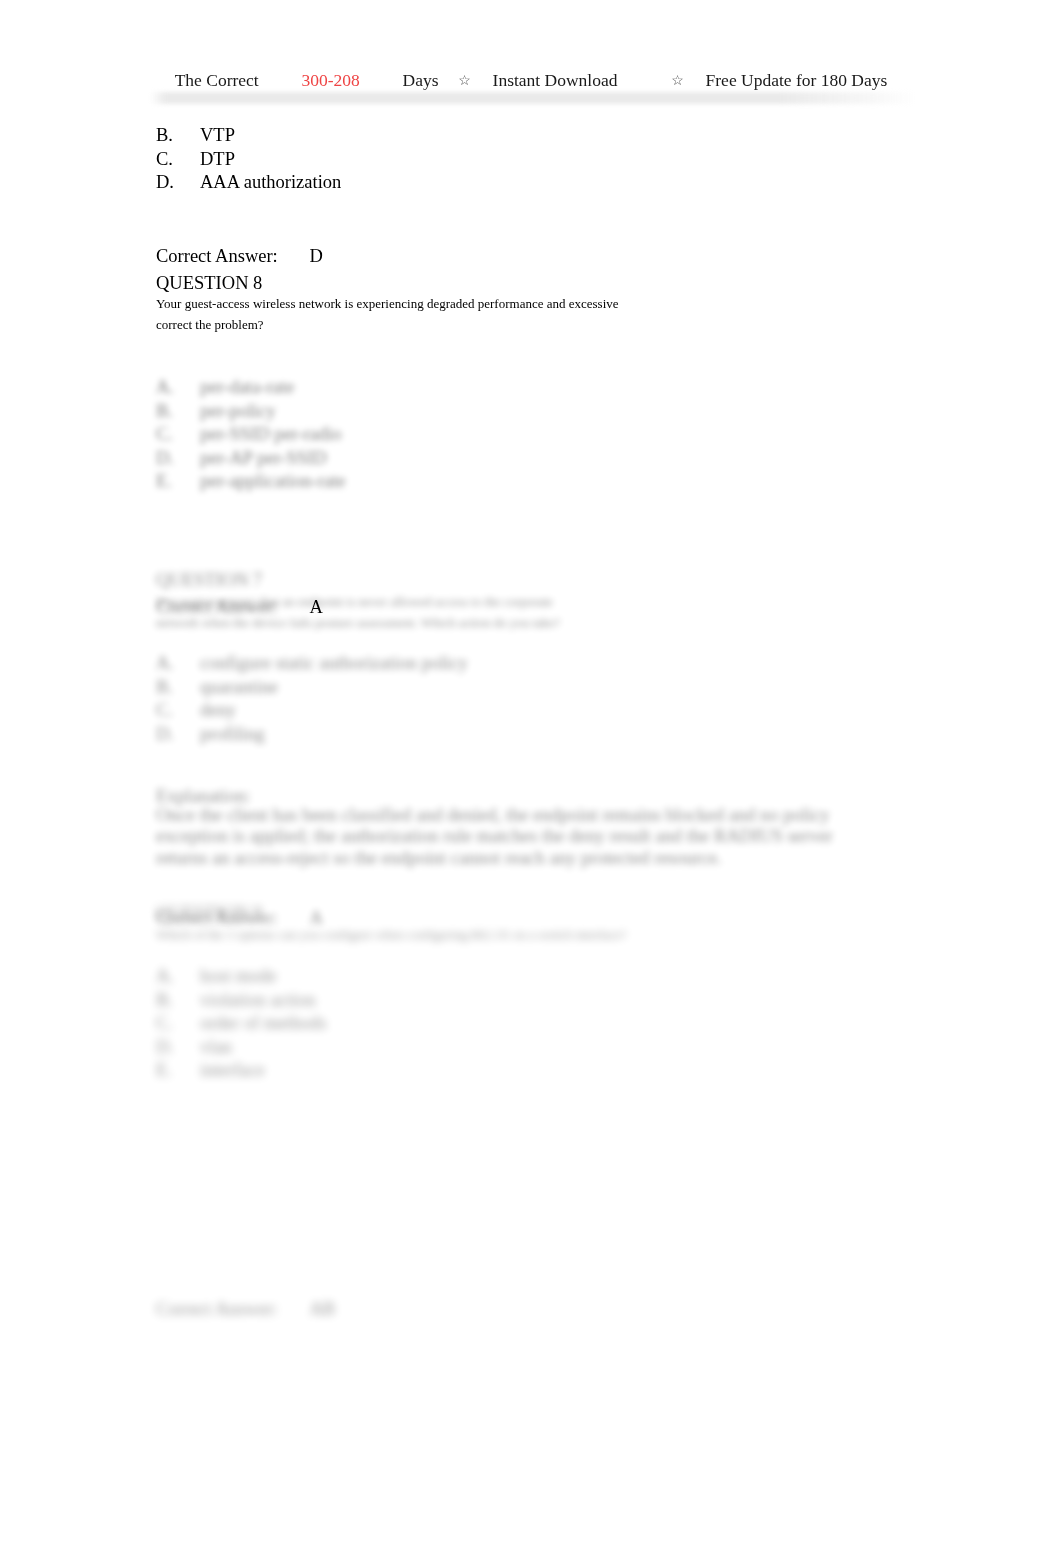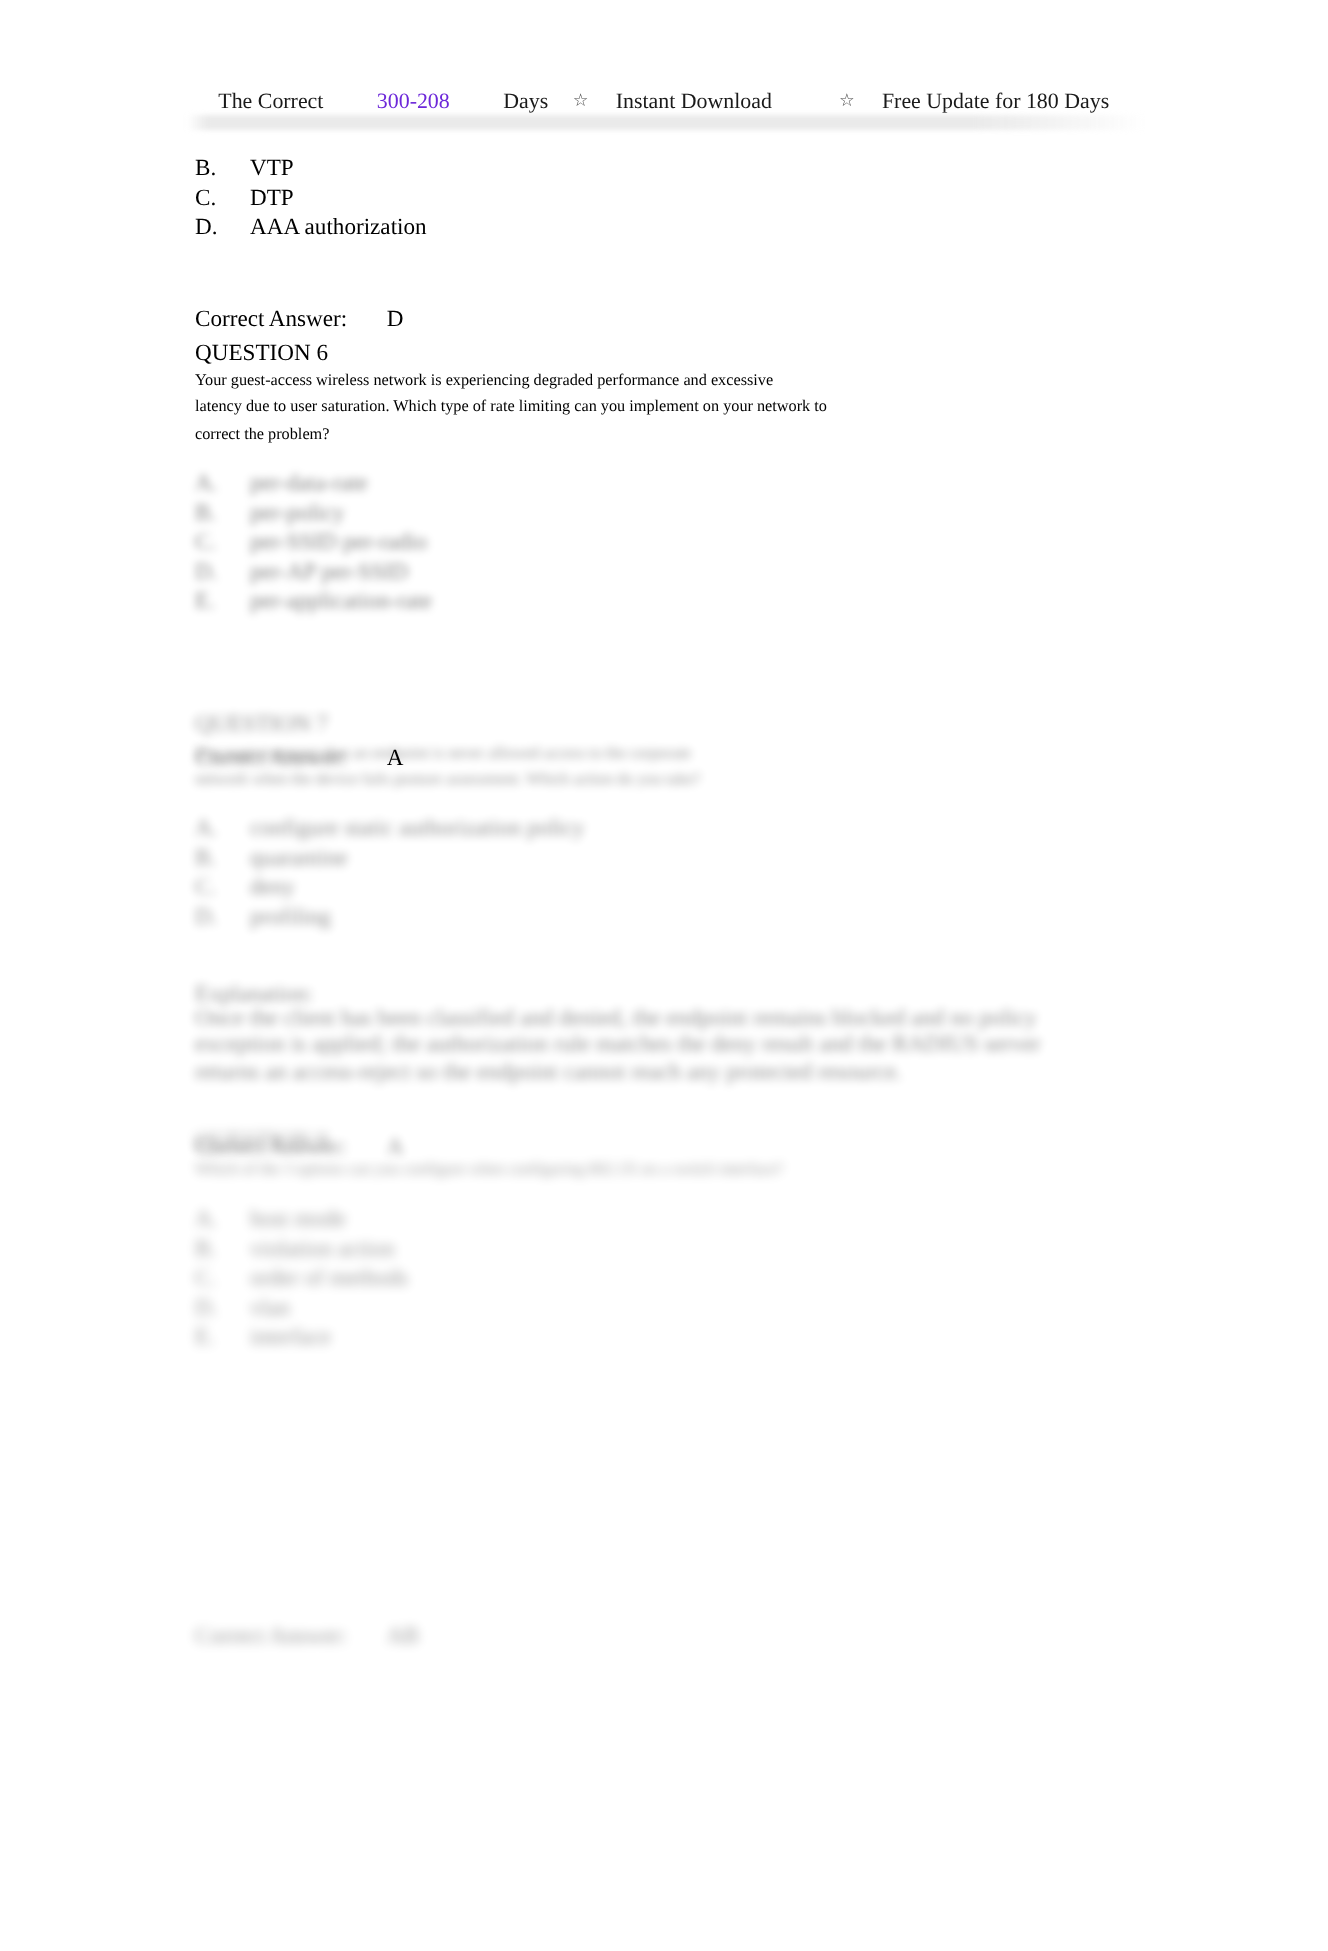--- a/index.html
+++ b/index.html
@@ -32,21 +32,21 @@
     text-align: center;
     font-size: 17.5px;
     line-height: 1;
     white-space: nowrap;
     color: #1a1a1a;
   }
   .promo-header .seg { display: inline-block; vertical-align: baseline; }
   .promo-header .gap-sm { display: inline-block; width: 13px; }
   .promo-header .gap-md { display: inline-block; width: 11px; }
   .promo-header .gap-lg { display: inline-block; width: 34px; }
-  .promo-code { color: #6d28d9; }
+  .promo-code { color: #ef4444; }
   .star-icon {
     display: inline-block;
     font-size: 14px;
     color: #4a4a4a;
     vertical-align: 1px;
   }
 
   
   .header-band {
     position: absolute;
@@ -165,25 +165,24 @@
       <span class="ltr">D.</span>
       <span class="txt">AAA authorization</span>
     </div>
   </div>
 
   <div class="block sharp answer" style="top:212px;">
     <span class="lbl">Correct Answer:</span>
     <span class="val">D</span>
   </div>
 
-  <div class="block sharp q-title" style="top:273px;">QUESTION 6</div>
+  <div class="block sharp q-title" style="top:273px;">QUESTION 8</div>
 
   <div class="block sharp q-body" style="top:293px;">
     <span class="ln">Your guest-access wireless network is experiencing degraded performance and excessive</span>
-    <span class="ln">latency due to user saturation. Which type of rate limiting can you implement on your network to</span>
     <span class="ln">correct the problem?</span>
   </div>
 
   <div class="block blur-2" style="top:376px;">
     <div class="opt">
       <span class="ltr">A.</span>
       <span class="txt">per-data-rate</span>
     </div>
     <div class="opt">
       <span class="ltr">B.</span>

